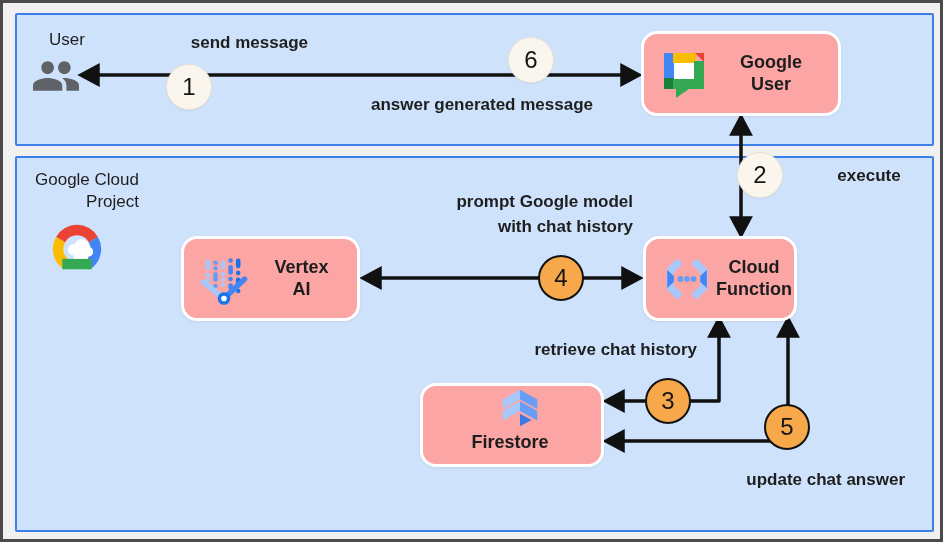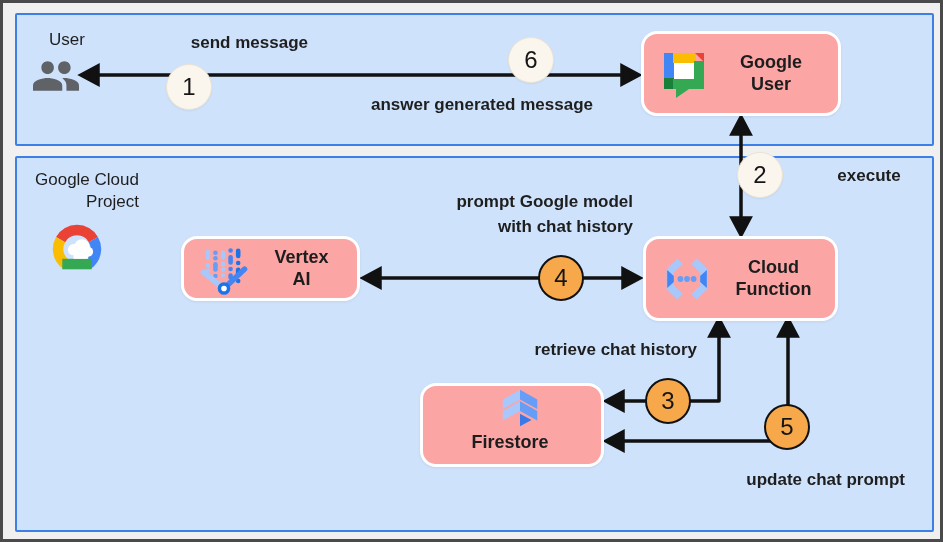--- a/index.html
+++ b/index.html
@@ -102,21 +102,21 @@
         <polygon points="16,40 29,40 16,49" fill="#34A853"></polygon>
         <rect x="14" y="14" width="20" height="16" fill="#FFFFFF"></rect>
       </svg>
     </span>
     <span class="node-label">
       <span class="nl">Google</span>
       <span class="nl">User</span>
     </span>
   </div>
 
-  <div class="node" style="left:178px;top:233px;width:179px;height:65px;">
+  <div class="node" style="left:178px;top:233px;width:179px;height:85px;">
     <span class="node-icon" style="margin-left:14px;">
       <svg width="52" height="52" viewBox="0 0 48 48">
         <g fill="#A8C7FA">
           <rect x="7" y="6" width="4.2" height="10" rx="2.1"></rect>
             <circle cx="9.1" cy="20.5" r="2.1"></circle>
             <circle cx="9.1" cy="25.5" r="2.1"></circle>
           <rect x="21" y="7" width="4.2" height="8" rx="2.1"></rect>
             <circle cx="23.1" cy="19.5" r="2.1"></circle>
             <circle cx="23.1" cy="24.5" r="2.1"></circle>
             <circle cx="23.1" cy="29.5" r="2.1"></circle>
@@ -143,21 +143,21 @@
         <path d="M43,24 L24,42" stroke="#4285F4" stroke-width="5" stroke-linecap="round" fill="none"></path>
         <circle cx="24" cy="42" r="4.2" fill="#FFFFFF" stroke="#1A73E8" stroke-width="3.2"></circle>
       </svg>
     </span>
     <span class="node-label">
       <span class="nl">Vertex</span>
       <span class="nl">AI</span>
     </span>
   </div>
 
-  <div class="node" style="left:640px;top:233px;width:195px;height:85px;">
+  <div class="node" style="left:640px;top:233px;width:154px;height:85px;">
     <span class="node-icon" style="margin-left:12px;">
       <svg width="58" height="48" viewBox="0 0 48 40">
         <path d="M16,3 L7,11.5 L7,28.5 L16,37 L20.5,32.5 L13,25.5 L13,14.5 L20.5,7.5 Z" fill="#A8C7FA"></path>
         <polygon points="7.5,12.5 13,17.5 13,22.5 7.5,27.5" fill="#4285F4"></polygon>
         <path d="M32,3 L41,11.5 L41,28.5 L32,37 L27.5,32.5 L35,25.5 L35,14.5 L27.5,7.5 Z" fill="#A8C7FA"></path>
         <polygon points="40.5,12.5 35,17.5 35,22.5 40.5,27.5" fill="#4285F4"></polygon>
         <circle cx="18.5" cy="20" r="2.4" fill="#669DF6"></circle>
         <circle cx="24" cy="20" r="2.4" fill="#669DF6"></circle>
         <circle cx="29.5" cy="20" r="2.4" fill="#669DF6"></circle>
       </svg>
@@ -203,15 +203,15 @@
     </div>
 
   <div class="step-label" style="left:105px;top:30px;width:200px;">send message</div>
   <div class="step-label" style="left:330px;top:92px;width:260px;">answer generated message</div>
   <div class="step-label" style="left:795px;top:163px;width:110px;text-align:center;margin-left:16px;">execute</div>
   <div class="step-label two-line" style="left:390px;top:186px;width:240px;">
     <div>prompt Google model</div>
     <div class="bold" style="font-weight:700;">with chat history</div>
   </div>
   <div class="step-label bold" style="left:474px;top:337px;width:220px;">retrieve chat history</div>
-  <div class="step-label bold" style="left:682px;top:467px;width:220px;">update chat prompt</div>
+  <div class="step-label bold" style="left:682px;top:467px;width:220px;">update chat answer</div>
 
 </div>
 
 </body></html>

